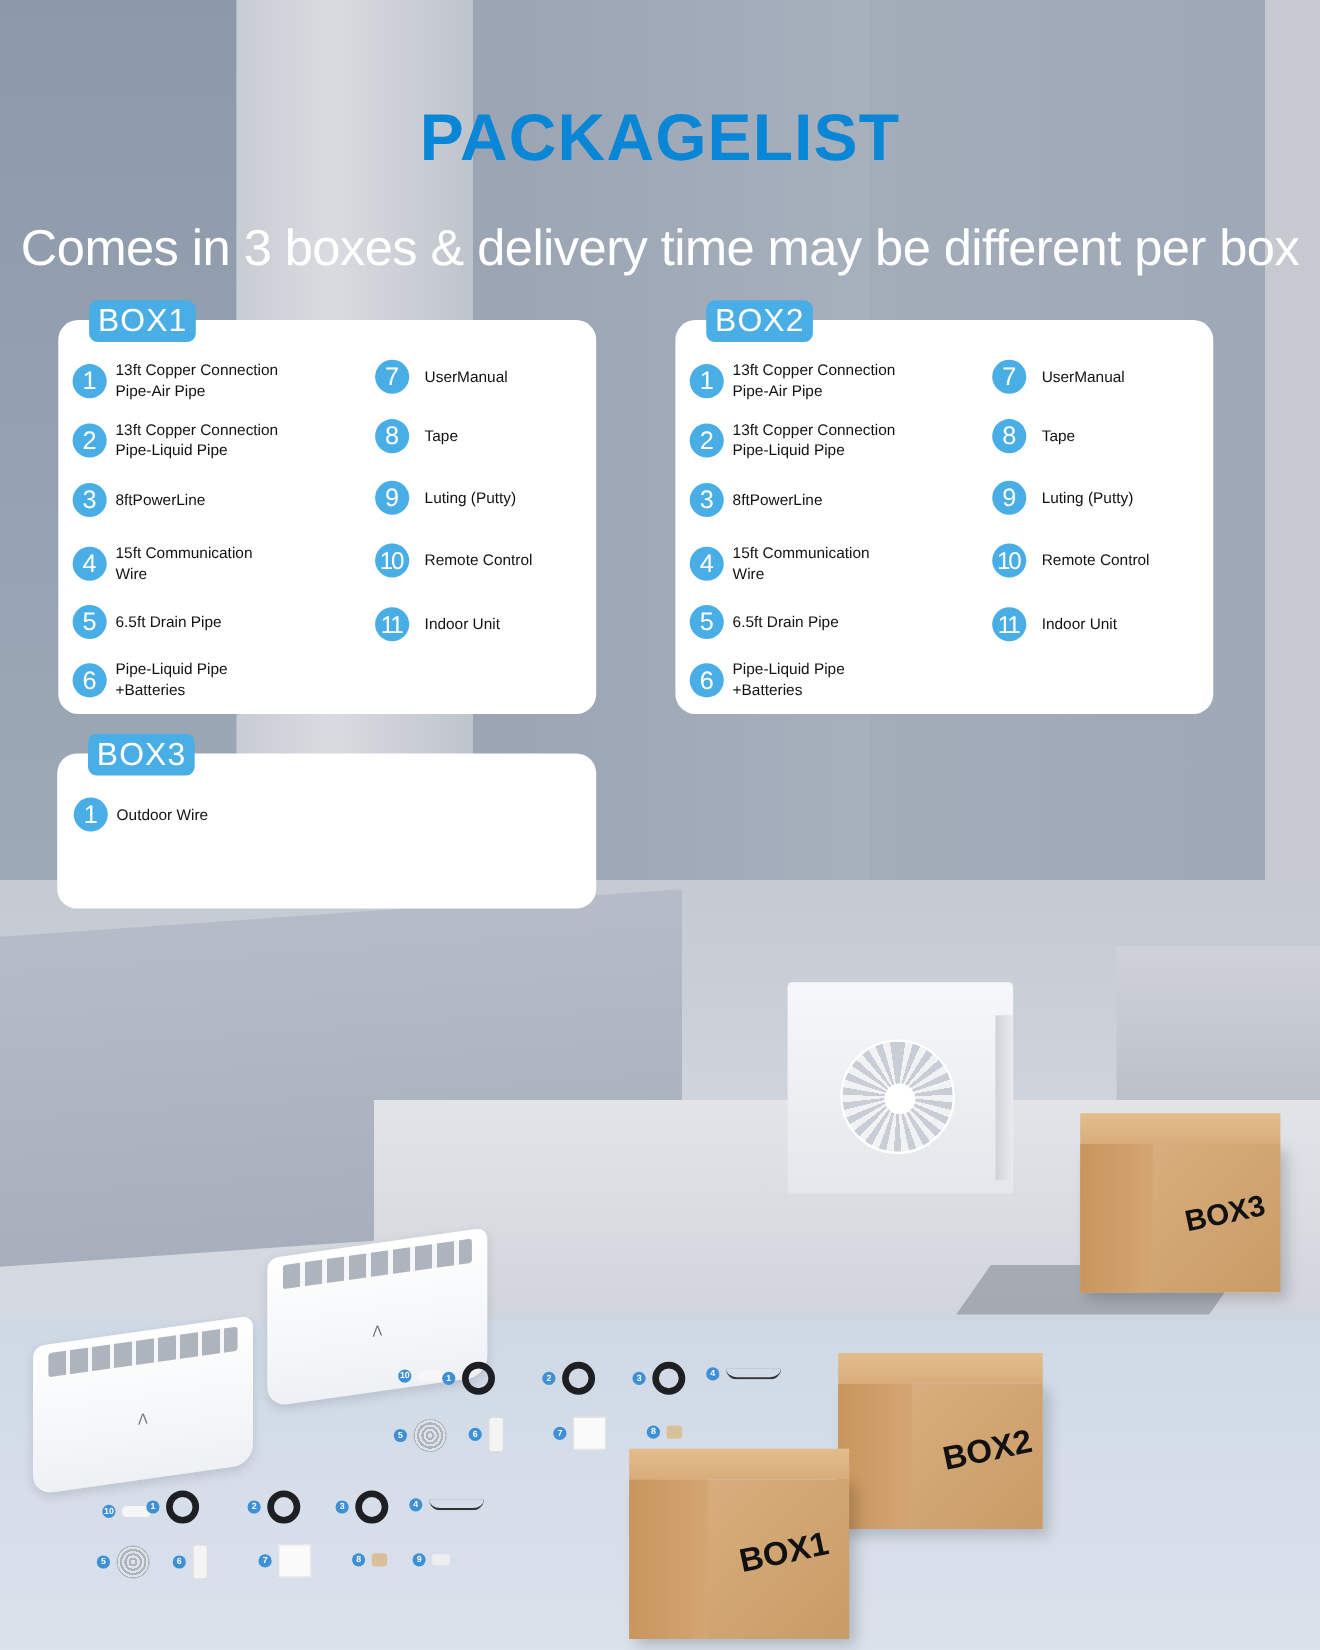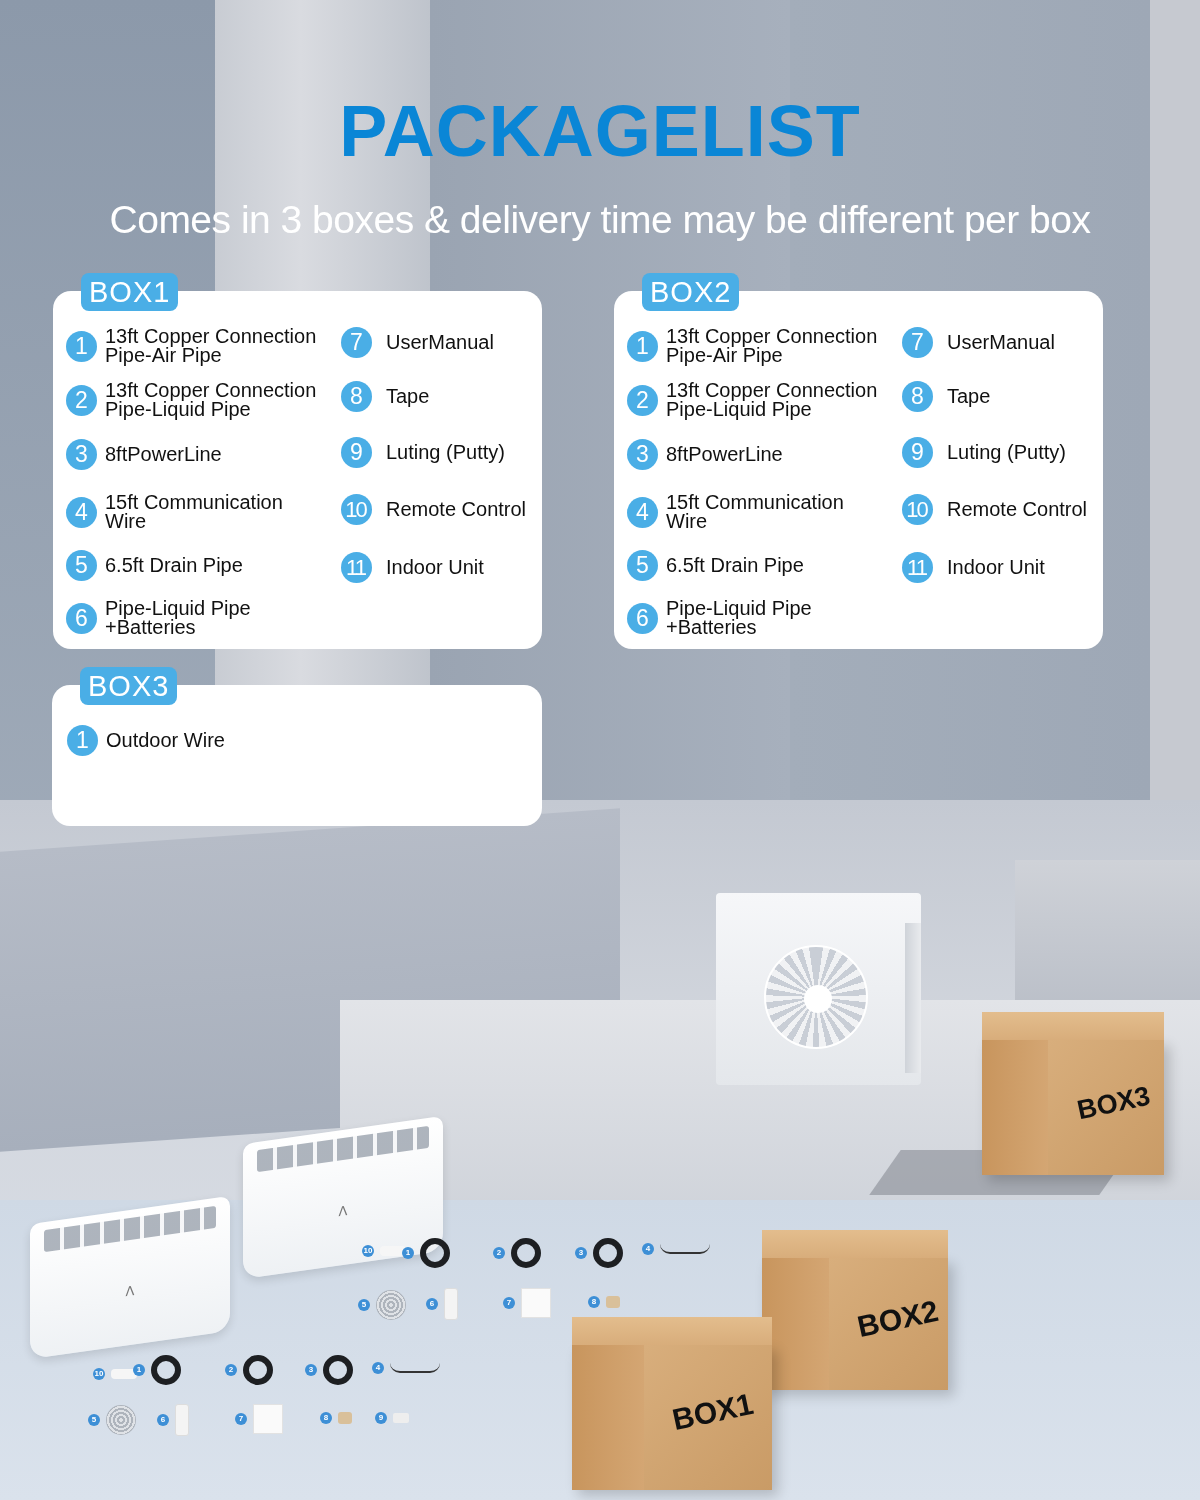--- a/index.html
+++ b/index.html
@@ -21,26 +21,26 @@
   .bg .step1 { left: 0; top: 830px; width: 620px; height: 300px; background: linear-gradient(180deg,#b6bcc7,#a7afbc); transform: skewY(-4deg); }
   .bg .step2 { left: 340px; top: 1000px; width: 860px; height: 220px; background: linear-gradient(180deg,#e2e4e8,#cfd3da); }
   .bg .step3 { left: 0; top: 1200px; width: 1200px; height: 300px; background: linear-gradient(180deg,#cfd9e5,#dae2ec); }
   .bg .step4 { left: 1015px; top: 860px; width: 185px; height: 160px; background: linear-gradient(180deg,#cfd2d8,#b9bec7); }
   .bg .shadow { left: 885px; top: 1150px; width: 230px; height: 45px; background: rgba(110,115,125,.45); transform: skewX(-35deg); }
 
   
   .title {
     position: absolute; left: 0; top: 90px; width: 1200px; text-align: center;
     font-family: "Liberation Sans", sans-serif; font-weight: bold;
-    font-size: 72px; letter-spacing: 1px; color: #0a86d6;
+    font-size: 60px; letter-spacing: 1px; color: #0a86d6;
   }
   .subtitle {
     position: absolute; left: 0; top: 198px; width: 1200px; text-align: center;
     font-family: "Liberation Sans", sans-serif;
-    font-size: 39px; color: #ffffff; letter-spacing: -0.5px;
+    font-size: 46px; color: #ffffff; letter-spacing: -0.5px;
   }
 
   
   .card {
     position: absolute; background: #ffffff; border-radius: 18px;
   }
   .badge {
     position: absolute; top: -18px; left: 28px;
     background: #4aaee6; color: #ffffff; border-radius: 8px;
     font-family: "Liberation Sans", sans-serif; font-size: 29px;
@@ -50,21 +50,21 @@
     position: absolute; display: flex; align-items: center;
   }
   .num {
     flex: 0 0 auto; width: 31px; height: 31px; border-radius: 50%;
     background: #4aaee6; color: #ffffff; text-align: center;
     font-family: "Liberation Sans", sans-serif; font-size: 23px; line-height: 31px;
     margin-right: 8px;
   }
   .num.two { font-size: 22px; letter-spacing: -2px; text-indent: -2px; }
   .label {
-    font-family: "Liberation Sans", sans-serif; font-size: 20px; color: #111;
+    font-family: "Liberation Sans", sans-serif; font-size: 14px; color: #111;
     line-height: 19px;
   }
   .label .l2 { display: block; }
 
   
   .box {
     position: absolute; background: linear-gradient(135deg,#dcb382,#c99b66);
     box-shadow: 6px 6px 12px rgba(0,0,0,.18);
   }
   .box::before {

